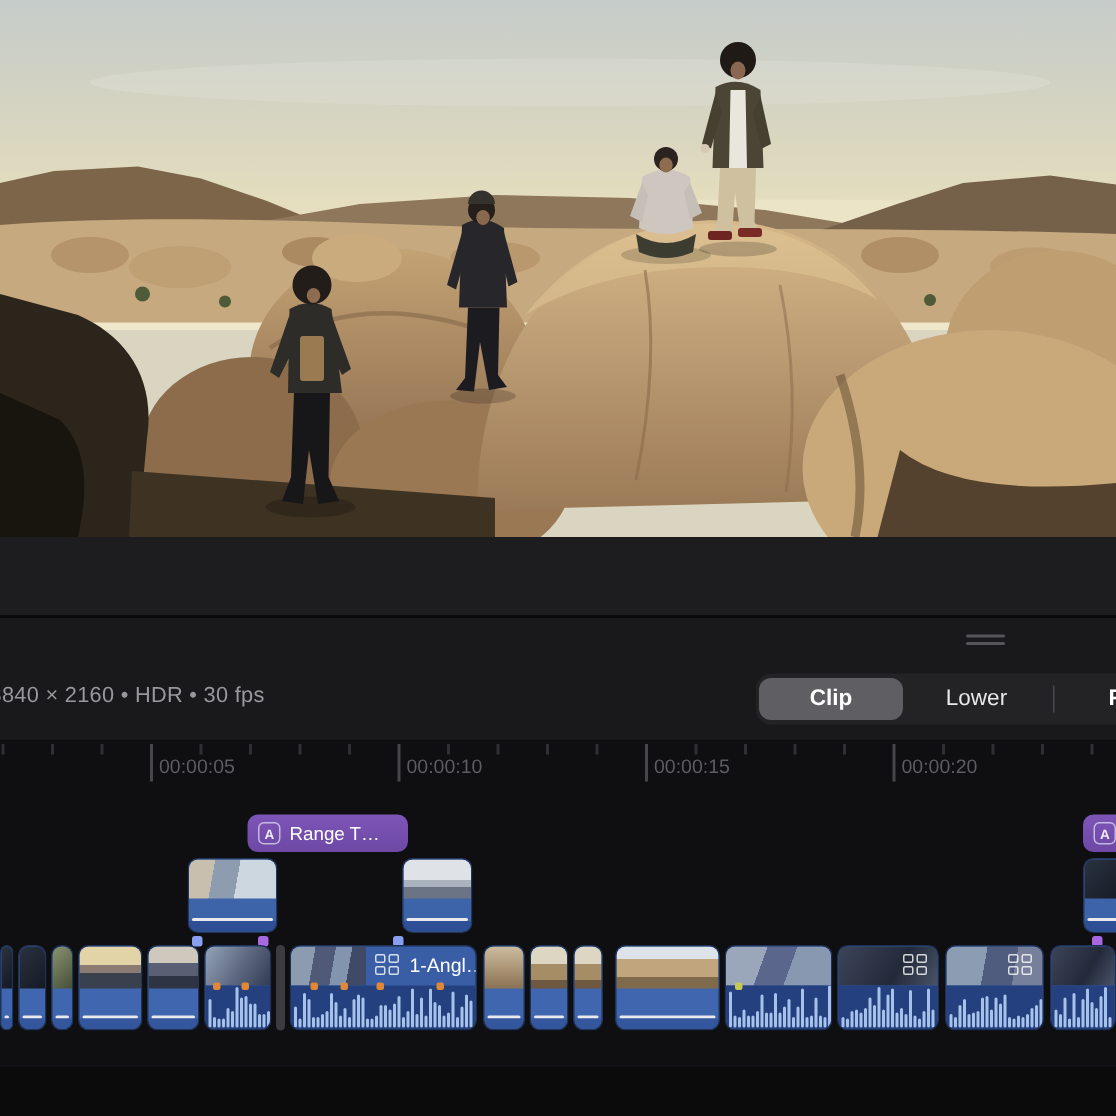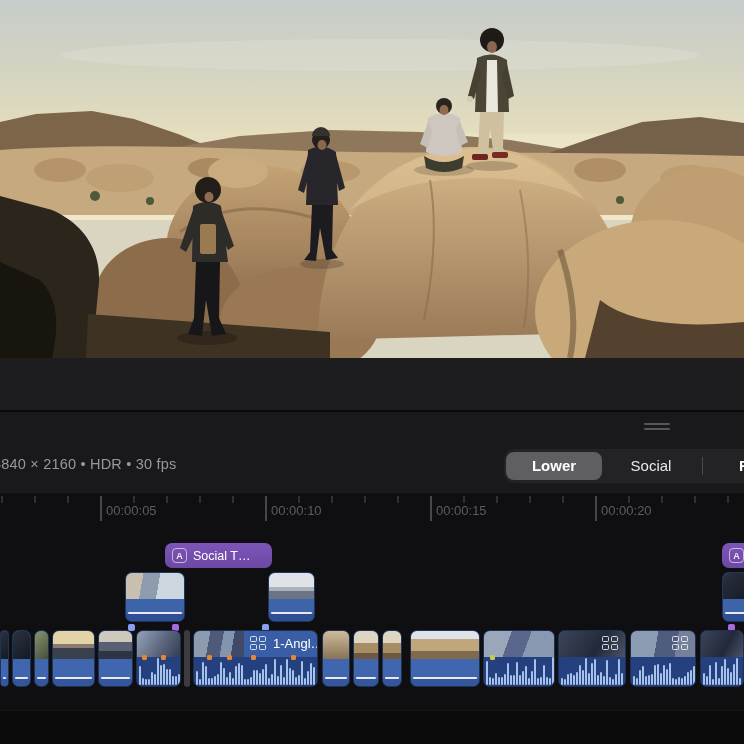--- a/index.html
+++ b/index.html
@@ -232,22 +232,22 @@
     <div class="more-dots">••</div>
   </div>
 
   <div class="info">
     <div class="handle">
         <i></i>
         <i></i>
       </div>
     <div class="proj-sub">3840 × 2160 • HDR • 30 fps</div>
     <div class="segmented">
-        <div class="seg sel" style="width: 96px;">Lower</div>
-        <div class="seg" style="width: 98px;">Social</div>
+        <div class="seg sel" style="width: 96px;">Clip</div>
+        <div class="seg" style="width: 98px;">Lower</div>
         <div class="seg-div"></div>
         <div class="seg clipped" style="width: 90px;">F</div>
       </div>
   </div>
 
   <div class="ruler">
       <div class="tick-minor" style="left: 1px;"></div>
       <div class="tick-minor" style="left: 34px;"></div>
       <div class="tick-minor" style="left: 67px;"></div>
       <div class="tick-minor" style="left: 133px;"></div>
@@ -272,21 +272,21 @@
       <div class="tick-label" style="left: 271px;">00:00:10</div>
       <div class="tick-major" style="left: 430px;"></div>
       <div class="tick-label" style="left: 436px;">00:00:15</div>
       <div class="tick-major" style="left: 595px;"></div>
       <div class="tick-label" style="left: 601px;">00:00:20</div>
     </div>
 
   <div class="timeline">
       <div class="tclip" style="left: 165px; width: 107px;">
         <span class="a-ic">A</span>
-        <span class="lbl">Social T…</span>
+        <span class="lbl">Range T…</span>
       </div>
       <div class="tclip" style="left: 722px; width: 30px;">
         <span class="a-ic">A</span>
       </div>
       <div class="cclip" style="left: 125px; width: 60px;">
         <div class="thumb t-person-sky"></div>
         <div class="sync"></div>
         <div class="foot"></div>
       </div>
       <div class="cclip" style="left: 268px; width: 47px;">

